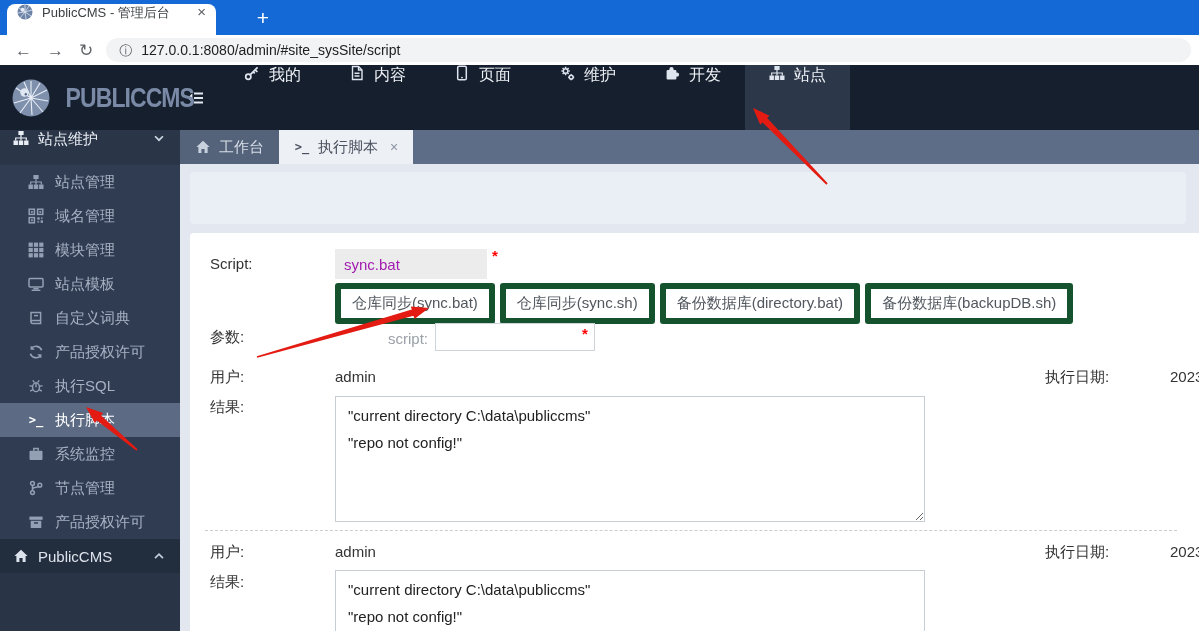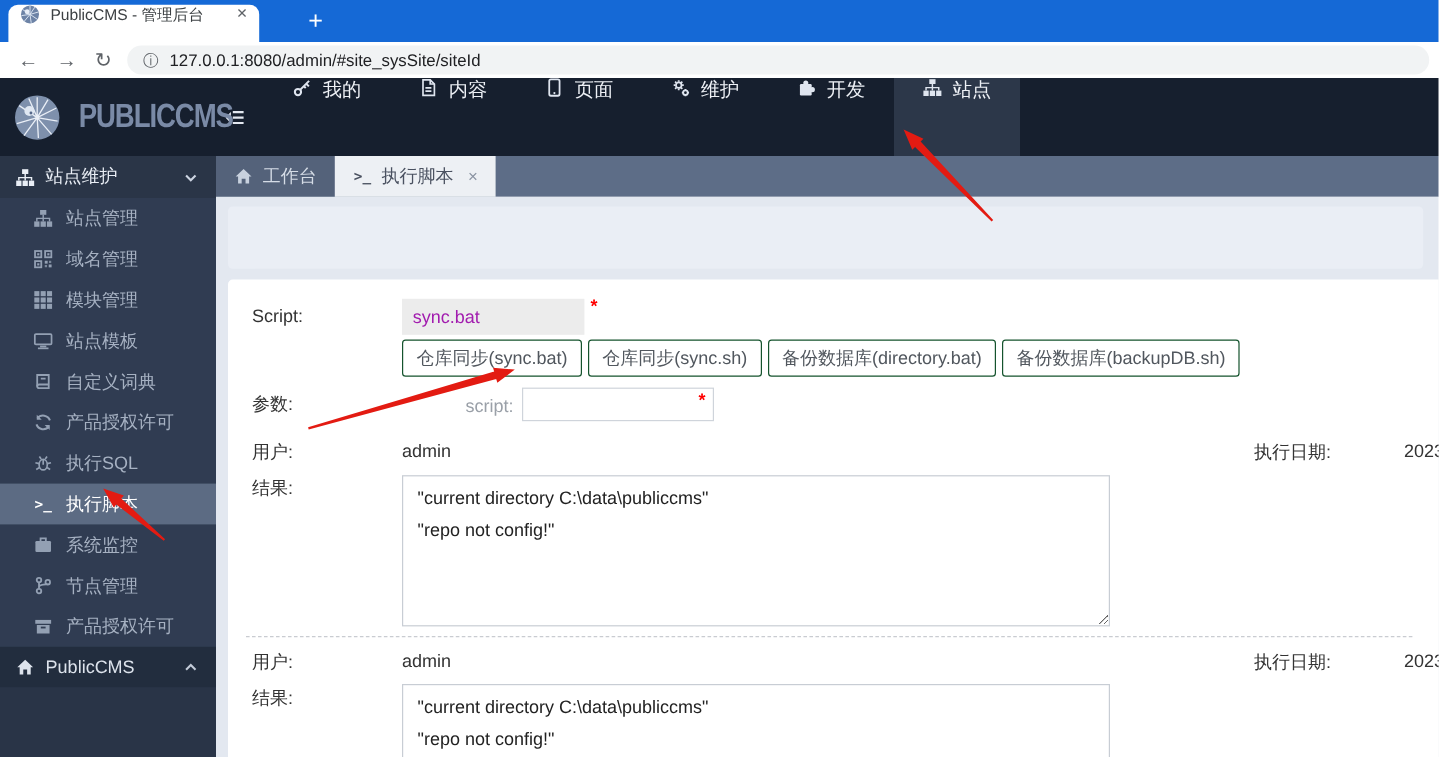--- a/index.html
+++ b/index.html
@@ -32,21 +32,21 @@
   .brand-text{font-size:25px;font-weight:bold;color:#7a8aa6;letter-spacing:-1px;transform:scale(.92,1.12)}
   .collapse{color:#e3e8f0;margin:0 16px 0 6px;display:inline-flex}
   .nav-item{height:65px;display:flex;gap:9px;padding:0 24px;
     color:#eef1f6;font-size:16px;cursor:pointer}
   .nav-item .ic{color:#dfe5ef}
   .nav-item.active{background:#2c3749}
 
   
   .sidebar{position:absolute;top:130px;left:0;width:180px;bottom:0;background:#303c52;
     display:flex;flex-direction:column}
-  .sb-header{height:35px;min-height:35px;background:#2a3547;display:flex;align-items:center;
+  .sb-header{height:35px;min-height:35px;background:#2a3547;display:flex;align-items:flex-start;
     padding:0 13px;color:#e9eef5;font-size:15px;gap:9px}
   .sb-header .chev{margin-left:auto;color:#cdd5e2}
   .sb-item{height:34px;min-height:34px;display:flex;align-items:center;gap:11px;padding-left:28px;
     color:#a6b1c2;font-size:15px;cursor:pointer}
   .sb-item .ic{color:#93a0b3}
   .sb-item.active{background:#5c6b83;color:#fff}
   .sb-item.active .ic{color:#fff}
   .sb-footer{height:34px;min-height:34px;background:#222d3e;display:flex;align-items:center;gap:9px;
     padding:0 13px;color:#dde3ec;font-size:15px}
   .sb-footer .chev{margin-left:auto;color:#c3cbd8}
@@ -62,21 +62,21 @@
 
   
   .content{position:absolute;top:164px;left:180px;right:0;bottom:0;background:#e3e8f0}
   .panel{position:absolute;top:8px;left:10px;right:13px;height:52px;background:#eaeef5;border-radius:4px}
   .card{position:absolute;top:69px;left:10px;right:-60px;bottom:-60px;background:#fff;border-radius:4px}
   .card .lab{position:absolute;font-size:15px;color:#333;white-space:nowrap}
   .in-script{position:absolute;left:145px;top:16px;width:152px;height:30px;background:#ececec;
     border:none;padding:0 9px;font-size:15px;color:#a21caf;box-sizing:border-box;font-family:inherit}
   .ast{position:absolute;color:#f00;font-size:15px;font-weight:bold}
   .btns{position:absolute;left:145px;top:50px;display:flex;gap:5px}
-  .btn{background:#fff;border:1px solid #14532d;border-radius:3px;padding:5px 11px;font-size:15px;
+  .btn{background:#fff;border:6px solid #14532d;border-radius:3px;padding:5px 11px;font-size:15px;
     color:#51575e;white-space:nowrap;cursor:pointer;font-family:inherit}
   .l-siteid{position:absolute;left:198px;top:97px;font-size:15px;color:#9aa0a8}
   .in-param{position:absolute;left:245px;top:90px;width:160px;height:28px;border:1px solid #cfd4db;
     background:#fff;box-sizing:border-box;font-family:inherit;font-size:15px;padding:0 8px}
   .val{position:absolute;font-size:15px;color:#333;white-space:nowrap}
   .ta{position:absolute;left:145px;width:590px;border:1px solid #c8cdd4;padding:6px 12px;
     font-size:15px;color:#222;line-height:1.78;font-family:"Liberation Sans",sans-serif;
     background:#fff;box-sizing:border-box;resize:both}
   .divider{position:absolute;left:15px;top:297px;width:972px;border-top:1px dashed #c9ccd1}
   .arrows{position:absolute;left:0;top:0;z-index:60;pointer-events:none}
@@ -102,21 +102,21 @@
     </div>
     <div class="newtab">+</div>
   </div>
 
   <div class="toolbar">
     <span class="nav-btn">←</span>
     <span class="nav-btn">→</span>
     <span class="nav-btn">↻</span>
     <div class="urlbar">
       <span class="url-info">ⓘ</span>
-      <span class="url-text">127.0.0.1:8080/admin/#site_sysSite/siteId</span>
+      <span class="url-text">127.0.0.1:8080/admin/#site_sysSite/script</span>
     </div>
   </div>
 
   <div class="topnav">
     <div class="brand">
       <span style="display:inline-flex">
         <svg width="38" height="38" viewBox="0 0 38 38">
             <circle cx="19" cy="19" r="18.5" fill="#7e90ac"></circle>
             <g stroke="#e9eef6" stroke-width="1.1">
               <path d="M19 19 19 2M19 19 28 4M19 19 35 11M19 19 36 22M19 19 31 33M19 19 20 36M19 19 8 34M19 19 2 24M19 19 4 9M19 19 12 3"></path>

